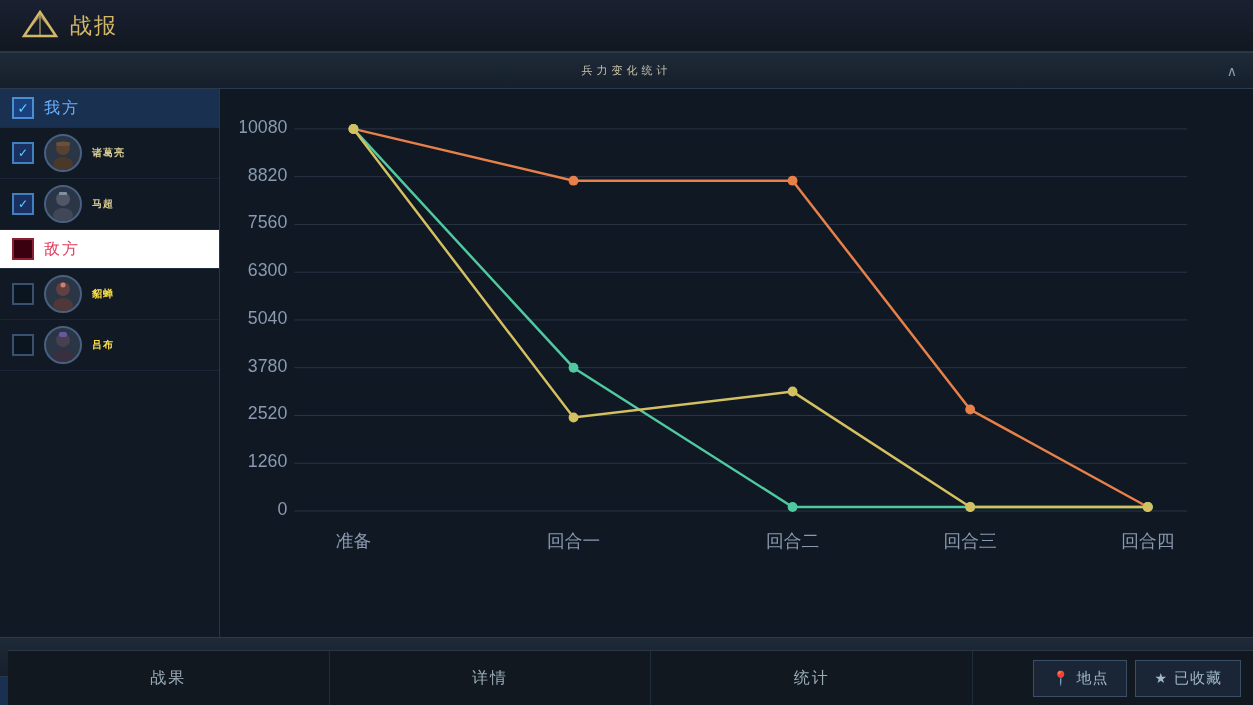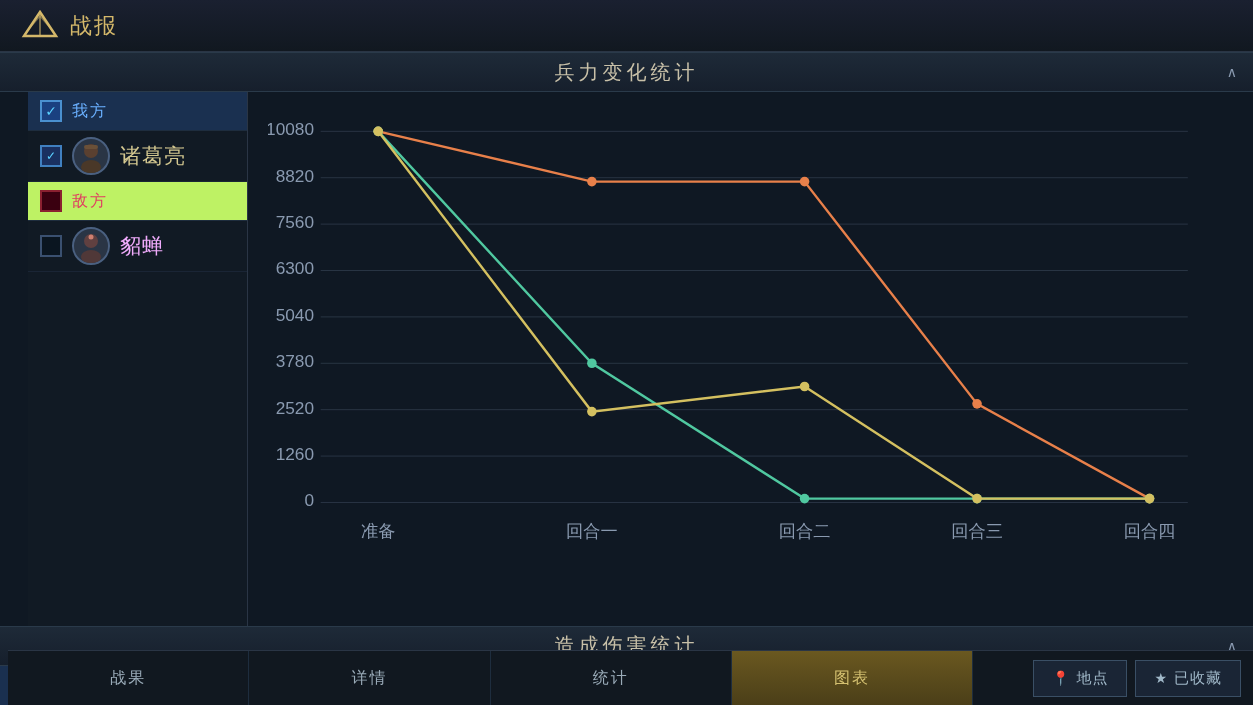--- a/index.html
+++ b/index.html
@@ -47,21 +47,21 @@
       border-top: 1px solid #2a3a4a;
       border-bottom: 1px solid #2a3a4a;
       display: flex;
       align-items: center;
       justify-content: center;
       padding: 10px;
       position: relative;
       height: 40px;
     }
     .section-header-title {
-      font-size: 20px;
+      font-size: 11px;
       color: #c8c0a8;
       letter-spacing: 4px;
     }
     .section-header-chevron {
       position: absolute;
       right: 16px;
       color: #8a9ab0;
       font-size: 14px;
     }
 
@@ -71,35 +71,34 @@
       display: flex;
       flex: 1;
     }
 
     
     .left-panel {
       width: 220px;
       background: #111a24;
       border-right: 1px solid #2a3545;
       flex-shrink: 0;
-      margin-left: 28px;
     }
 
     .team-header {
       display: flex;
       align-items: center;
       padding: 8px 12px;
       gap: 10px;
       border-bottom: 1px solid #1e2d3e;
     }
     .team-header-my {
       background: #1a3050;
     }
     .team-header-enemy {
-      background: #bef264;
+      background: #ffffff;
     }
 
     .checkbox {
       width: 22px;
       height: 22px;
       border: 2px solid #4a6080;
       display: flex;
       align-items: center;
       justify-content: center;
       background: #0a1520;
@@ -168,26 +167,27 @@
       font-size: 10px;
       color: #8a9ab0;
       overflow: hidden;
       flex-shrink: 0;
     }
     .char-avatar svg {
       width: 34px;
       height: 34px;
     }
     .char-name {
-      font-size: 21px;
+      font-size: 10px;
       color: #d4c890;
       letter-spacing: 1px;
+      font-weight: bold;
     }
     .char-name.enemy {
-      color: #f0abfc;
+      color: #fde047;
     }
 
     
     .chart-area {
       flex: 1;
       position: relative;
       padding: 20px 46px 50px 20px;
     }
     .bottom-chart {
       display: flex;
@@ -307,37 +307,59 @@
         <div class="char-checkbox checked"></div>
         <div class="char-avatar">
           <svg viewBox="0 0 34 34">
               <circle cx="17" cy="12" r="7" fill="#5a4030"></circle>
               <ellipse cx="17" cy="28" rx="10" ry="7" fill="#4a3828"></ellipse>
               <rect x="10" y="6" width="14" height="4" rx="2" fill="#6a5038"></rect>
             </svg>
         </div>
         <span class="char-name">诸葛亮</span>
       </div>
+      <div class="character-row">
+        <div class="char-checkbox checked"></div>
+        <div class="char-avatar">
+          <svg viewBox="0 0 34 34">
+              <circle cx="17" cy="12" r="7" fill="#505868"></circle>
+              <ellipse cx="17" cy="28" rx="10" ry="7" fill="#404858"></ellipse>
+              <rect x="13" y="5" width="8" height="3" rx="1" fill="#8090a0"></rect>
+            </svg>
+        </div>
+        <span class="char-name">马超</span>
+      </div>
 
       <div class="team-header team-header-enemy">
         <div class="checkbox enemy"></div>
         <span class="team-label-enemy">敌方</span>
       </div>
 
       <div class="character-row">
         <div class="char-checkbox"></div>
         <div class="char-avatar">
           <svg viewBox="0 0 34 34">
               <circle cx="17" cy="12" r="7" fill="#604040"></circle>
               <ellipse cx="17" cy="28" rx="10" ry="7" fill="#503838"></ellipse>
               <circle cx="17" cy="8" r="2.5" fill="#d08070"></circle>
             </svg>
         </div>
         <span class="char-name enemy">貂蝉</span>
       </div>
+      <div class="character-row">
+        <div class="char-checkbox"></div>
+        <div class="char-avatar">
+          <svg viewBox="0 0 34 34">
+              <circle cx="17" cy="12" r="7" fill="#484050"></circle>
+              <ellipse cx="17" cy="28" rx="10" ry="7" fill="#383040"></ellipse>
+              <rect x="13" y="4" width="8" height="5" rx="2" fill="#6858a0"></rect>
+            </svg>
+        </div>
+        <span class="char-name enemy">吕布</span>
+      </div>
     </div>
 
     <div class="chart-area">
       <svg class="chart-svg" viewBox="0 0 980 480" preserveAspectRatio="none">
 
         <line x1="55" y1="20" x2="960" y2="20" stroke="#2a3545" stroke-width="1"></line>
         <line x1="55" y1="68" x2="960" y2="68" stroke="#2a3545" stroke-width="1"></line>
         <line x1="55" y1="116" x2="960" y2="116" stroke="#2a3545" stroke-width="1"></line>
         <line x1="55" y1="164" x2="960" y2="164" stroke="#2a3545" stroke-width="1"></line>
         <line x1="55" y1="212" x2="960" y2="212" stroke="#2a3545" stroke-width="1"></line>
@@ -414,23 +436,20 @@
 <div class="bottom-nav">
   <div class="nav-tabs">
     <div class="nav-tab">
       <span>战果</span>
     </div>
     <div class="nav-tab">
       <span>详情</span>
     </div>
     <div class="nav-tab">
       <span>统计</span>
-    </div>
-    <div class="nav-tab active">
-      <span>图表</span>
     </div>
   </div>
   <div class="nav-buttons">
     <button class="nav-btn">
       <span class="nav-btn-icon">📍</span>
       <span>地点</span>
     </button>
     <button class="nav-btn">
       <span class="nav-btn-icon">★</span>
       <span>已收藏</span>

